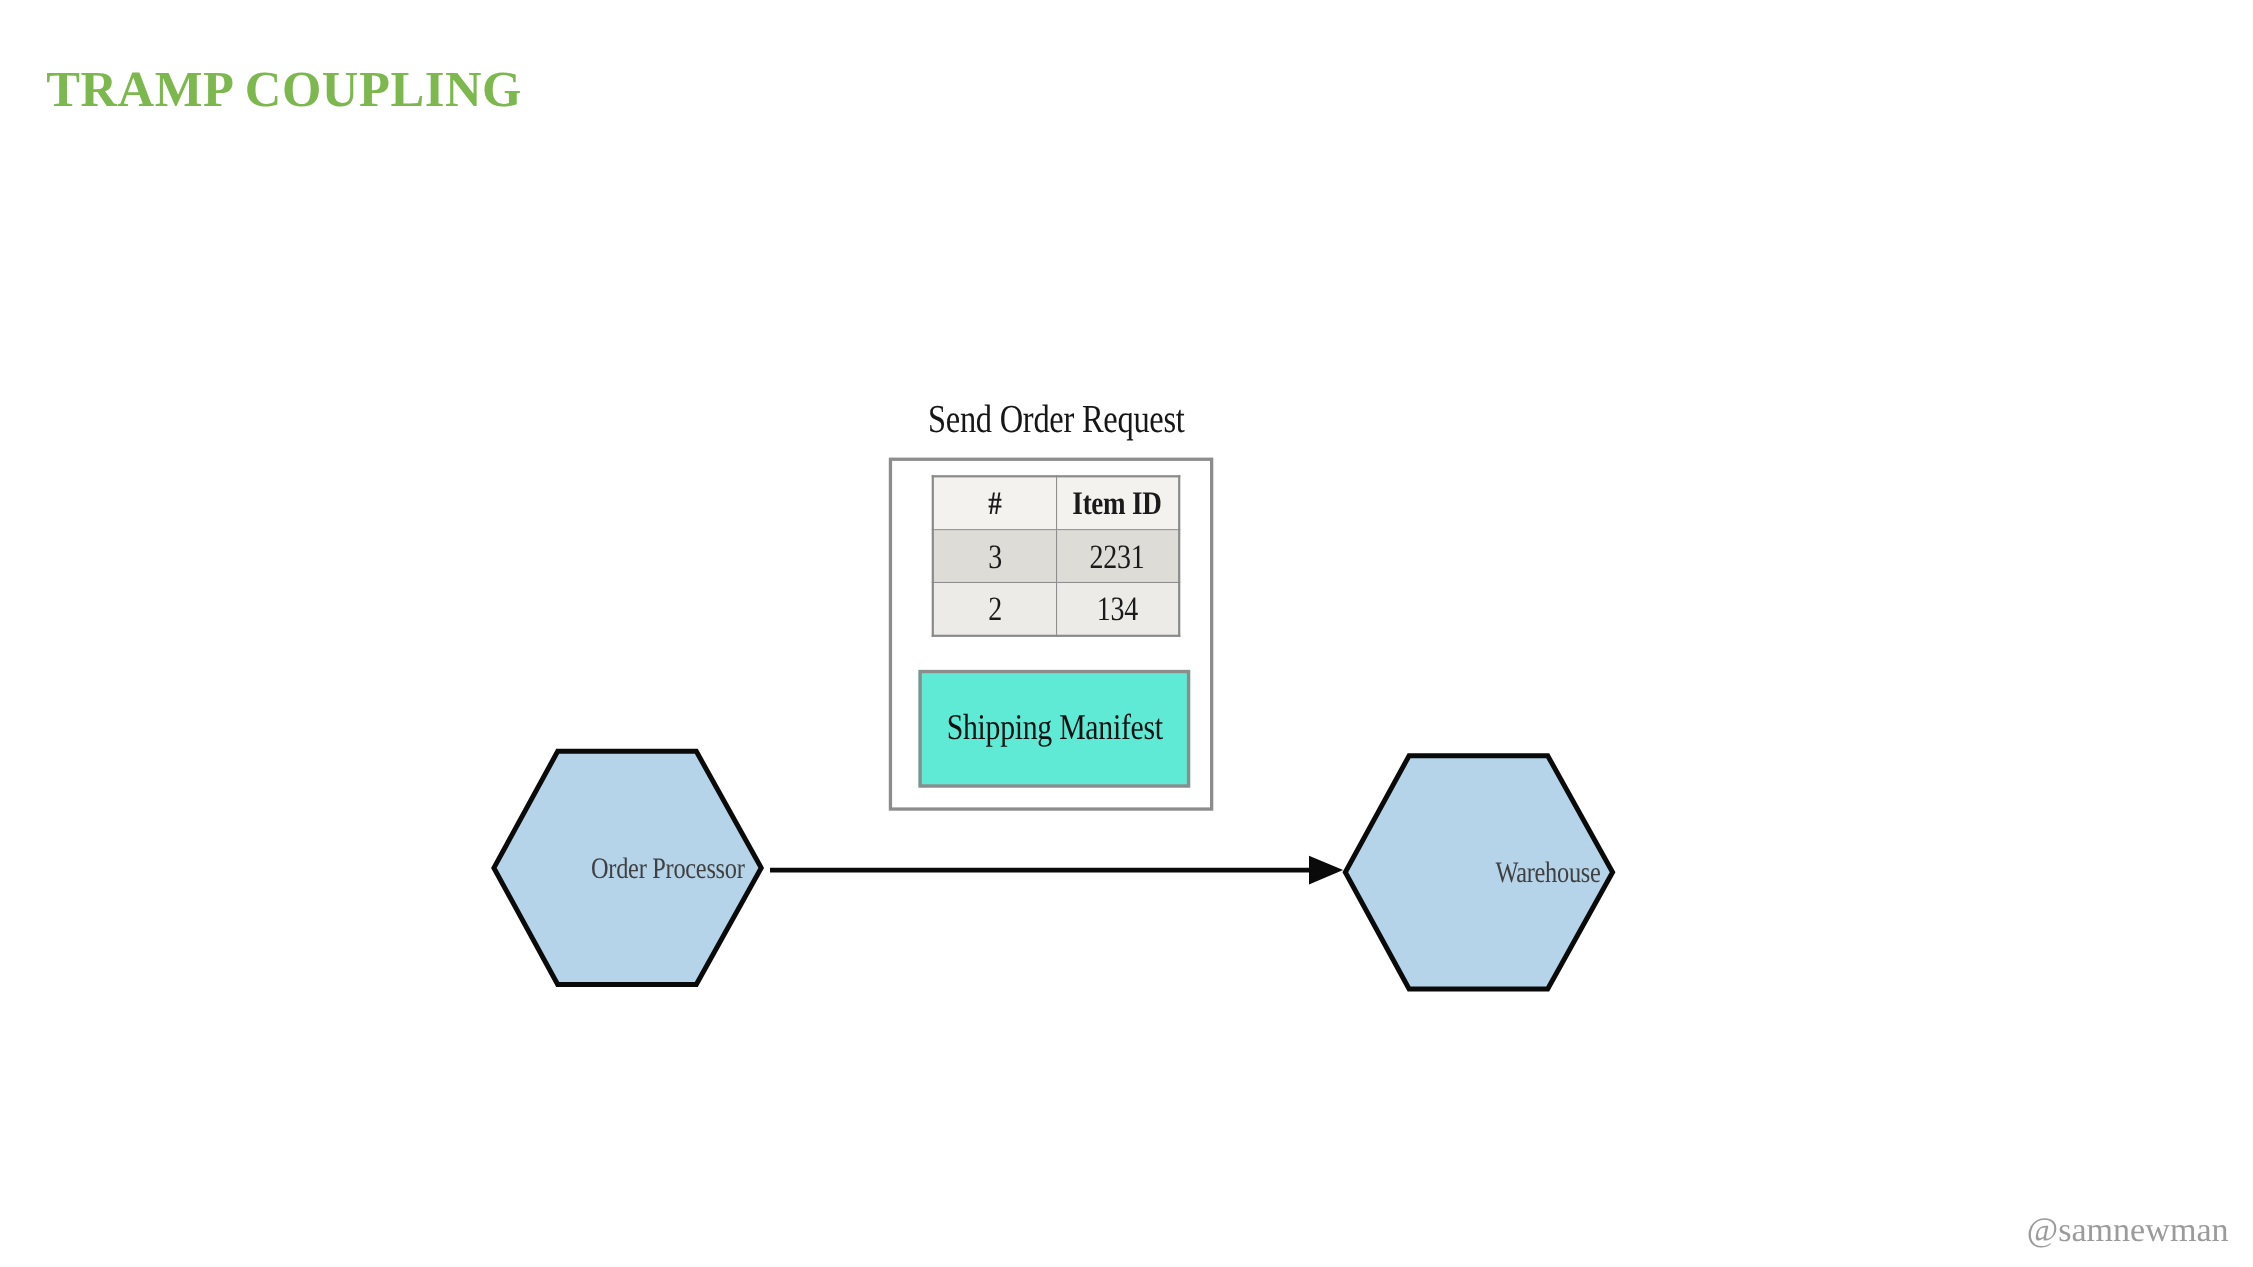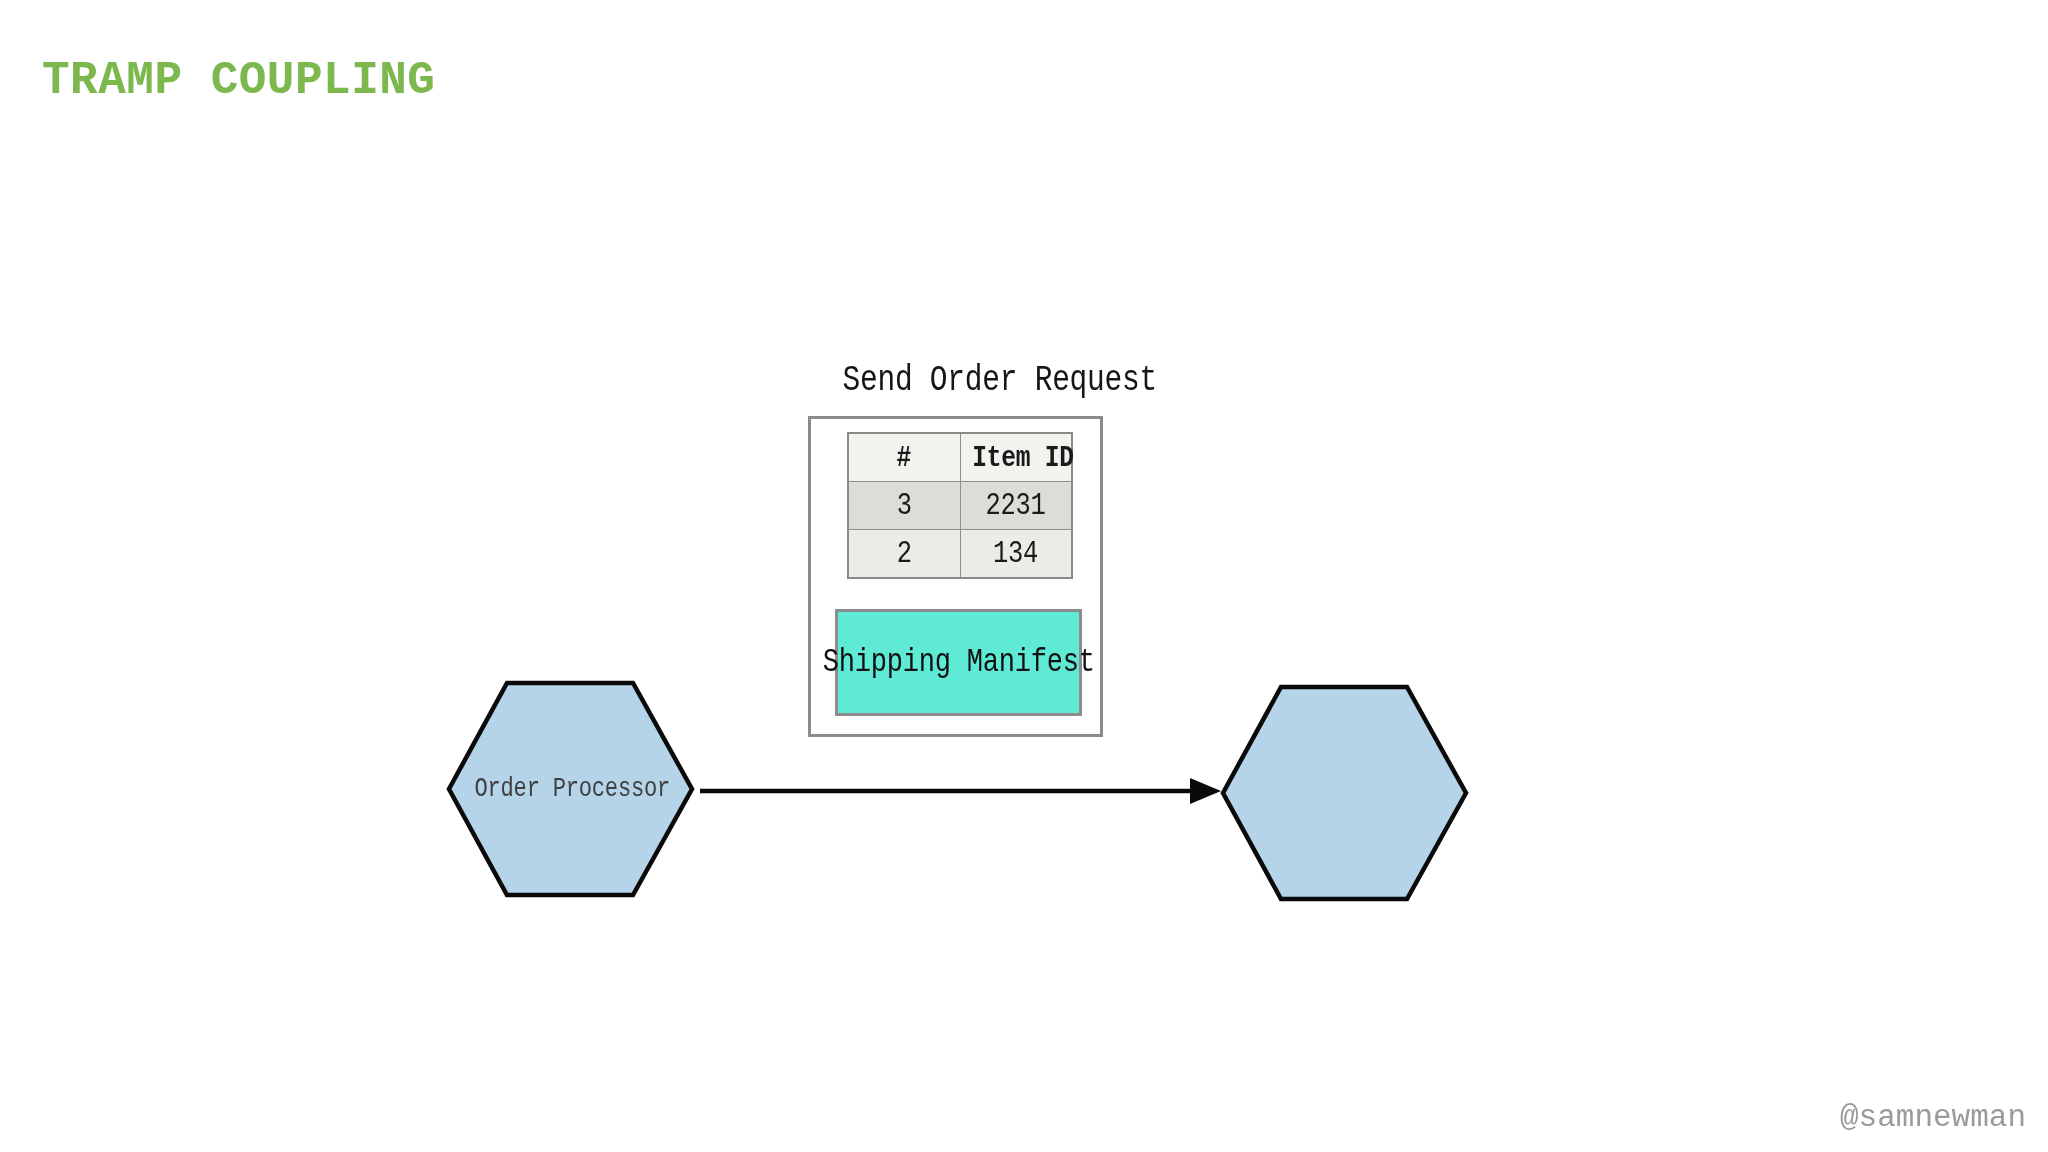--- a/index.html
+++ b/index.html
@@ -2,21 +2,21 @@
 <html><head>
 <meta charset="utf-8">
 <style>
   html, body { margin: 0; padding: 0; background: #ffffff; }
   .slide {
     position: relative;
     width: 2048px;
     height: 1152px;
     background: #ffffff;
     overflow: hidden;
-    font-family: Liberation Mono, monospace;
+    font-family: Liberation Serif, serif;
   }
 
   
   .cond {
     display: inline-block;
     transform: scaleX(0.82);
     transform-origin: 50% 50%;
     letter-spacing: -0.3px;
     white-space: nowrap;
   }
@@ -31,21 +31,21 @@
     font-weight: bold;
     color: #7db84f;
     letter-spacing: 0.5px;
   }
 
   .msg-label {
     position: absolute;
     left: 808px;
     top: 359px;
     width: 295px;
-    text-align: left;
+    text-align: right;
     font-size: 36px;
     line-height: 44px;
     color: #161616;
     font-weight: 500;
   }
 
   .msg-box {
     position: absolute;
     left: 808px;
     top: 416px;
@@ -174,16 +174,19 @@
   <svg class="canvas" viewBox="0 0 2048 1152" xmlns="http://www.w3.org/2000/svg">
     <polygon points="507,683 633,683 692,789 633,895 507,895 449,789" fill="#b5d3e9" stroke="#0a0a0a" stroke-width="4.5" stroke-linejoin="miter"></polygon>
     <polygon points="1281,687 1407,687 1466,793 1407,899 1281,899 1223,793" fill="#b5d3e9" stroke="#0a0a0a" stroke-width="4.5" stroke-linejoin="miter"></polygon>
     <line x1="700" y1="791" x2="1194" y2="791" stroke="#0a0a0a" stroke-width="4.5"></line>
     <polygon points="1221,791 1190,778 1190,804" fill="#0a0a0a"></polygon>
   </svg>
 
   <div class="hex-label op">
     <span class="cond">Order Processor</span>
   </div>
+  <div class="hex-label wh">
+    <span class="cond">Warehouse</span>
+  </div>
 
   <div class="credit">@samnewman</div>
 
 </div>
 
 </body></html>

